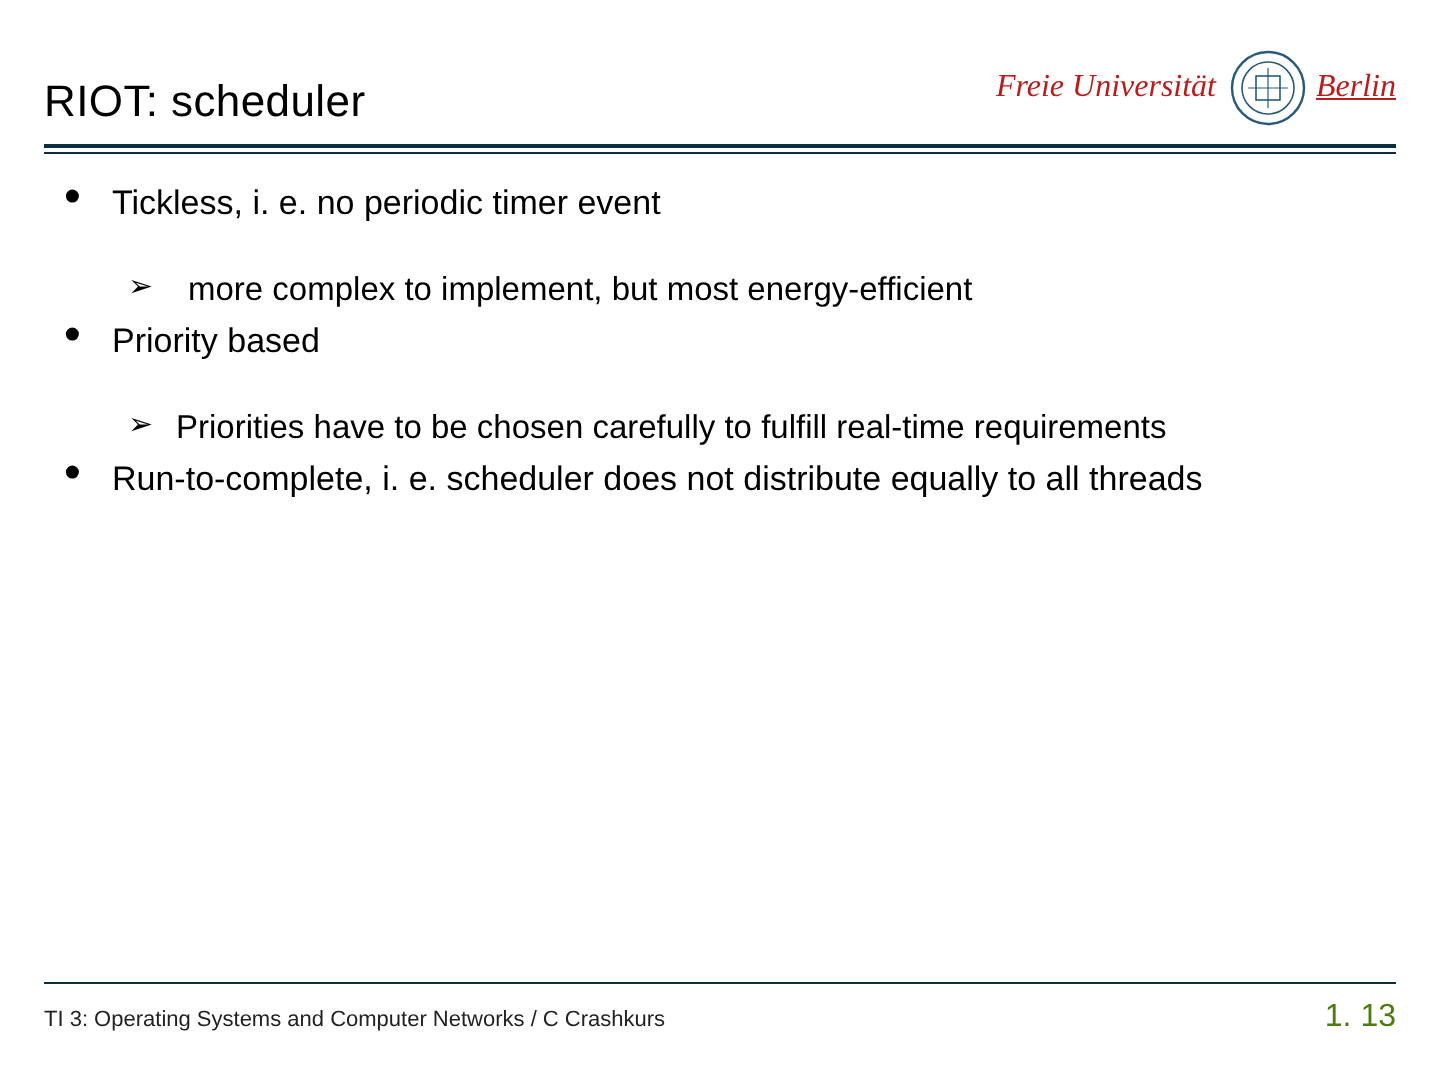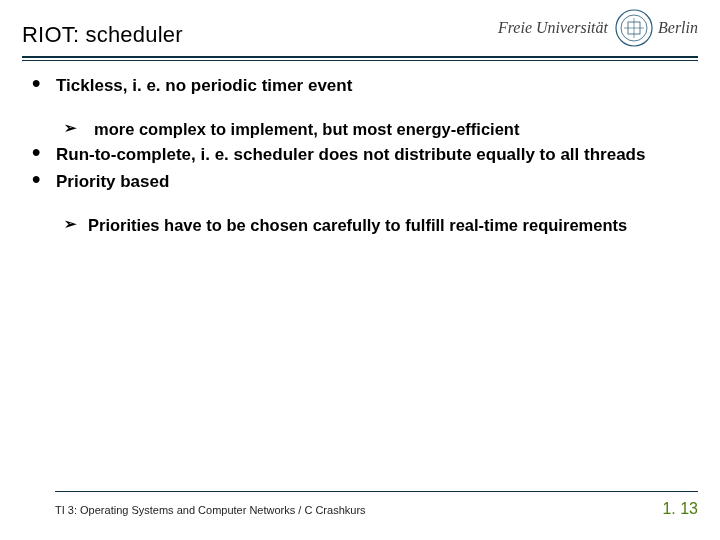--- a/index.html
+++ b/index.html
@@ -7,21 +7,21 @@
   body {
     font-family: Verdana, Geneva, sans-serif;
     background: #fff;
     color: #000;
     position: relative;
   }
   .slide {
     width: 720px;
     height: 540px;
     position: relative;
-    padding: 8px 22px 0 22px;
+    padding: 24px 22px 0 22px;
   }
   .header {
     display: flex;
     justify-content: space-between;
     align-items: flex-end;
     padding-bottom: 6px;
   }
   .title {
     font-size: 22px;
     font-weight: normal;
@@ -29,42 +29,42 @@
   }
   .brand {
     display: flex;
     align-items: center;
     gap: 6px;
   }
   .brand-text {
     font-family: Georgia, 'Times New Roman', serif;
     font-style: italic;
     font-size: 16px;
-    color: #404040;
+    color: #b91c1c;
   }
   .seal {
     width: 40px;
     height: 40px;
   }
   .rule-thick {
     border: none;
     border-top: 2px solid #0b2e40;
     margin-top: 2px;
   }
   .rule-thin {
     border: none;
     border-top: 1px solid #0b2e40;
     margin-top: 2px;
   }
   .content {
     padding: 14px 6px 0 6px;
     font-size: 17px;
     line-height: 1.35;
   }
-  .bullet-list { list-style: none; font-weight: bold; }
+  .bullet-list { list-style: none; }
   .bullet-item {
     position: relative;
     padding-left: 28px;
     margin-bottom: 4px;
   }
   .bullet-item::before {
     content: "•";
     position: absolute;
     left: 4px;
     top: -4px;
@@ -84,21 +84,20 @@
     left: 8px;
     top: 0;
     font-size: 15px;
     color: #000;
   }
   .footer {
     position: absolute;
     left: 22px;
     right: 22px;
     bottom: 22px;
-    margin-left: 33px;
   }
   .footer-rule {
     border: none;
     border-top: 1px solid #0b2e40;
     margin-bottom: 8px;
   }
   .footer-row {
     display: flex;
     justify-content: space-between;
     align-items: baseline;
@@ -127,49 +126,49 @@
       </span>
       <span class="seal">
         <svg viewBox="0 0 40 40" width="40" height="40">
           <circle cx="20" cy="20" r="18" fill="none" stroke="#2a5a7a" stroke-width="1.2"></circle>
           <circle cx="20" cy="20" r="13" fill="none" stroke="#2a5a7a" stroke-width="0.8"></circle>
           <rect x="14" y="14" width="12" height="12" fill="none" stroke="#2a5a7a" stroke-width="0.8"></rect>
           <line x1="20" y1="10" x2="20" y2="30" stroke="#2a5a7a" stroke-width="0.6"></line>
           <line x1="10" y1="20" x2="30" y2="20" stroke="#2a5a7a" stroke-width="0.6"></line>
         </svg>
       </span>
-      <span class="brand-text" style="margin-left:-2px;">Berlin</span>
+      <span class="brand-text" style="margin-left:-2px;text-decoration:underline;">Berlin</span>
     </div>
   </div>
   <hr class="rule-thick">
   <hr class="rule-thin">
 
   <div class="content">
     <ul class="bullet-list">
 
       <li class="bullet-item">
         <span>Tickless, i. e. no periodic timer event</span>
         <ul class="sub-list">
           <li class="sub-item">
             <span style="padding-left:6px;">more complex to implement, but most energy-efficient</span>
           </li>
         </ul>
       </li>
 
       <li class="bullet-item">
-        <span>Run-to-complete, i. e. scheduler does not distribute equally to all threads</span>
-      </li>
-
-      <li class="bullet-item">
         <span>Priority based</span>
         <ul class="sub-list">
           <li class="sub-item">
             <span>Priorities have to be chosen carefully to fulfill real-time requirements</span>
           </li>
         </ul>
+      </li>
+
+      <li class="bullet-item">
+        <span>Run-to-complete, i. e. scheduler does not distribute equally to all threads</span>
       </li>
 
     </ul>
   </div>
 
   <div class="footer">
     <hr class="footer-rule">
     <div class="footer-row">
       <div class="footer-left">TI 3: Operating Systems and Computer Networks / C Crashkurs</div>
       <div class="footer-right">1. 13</div>

